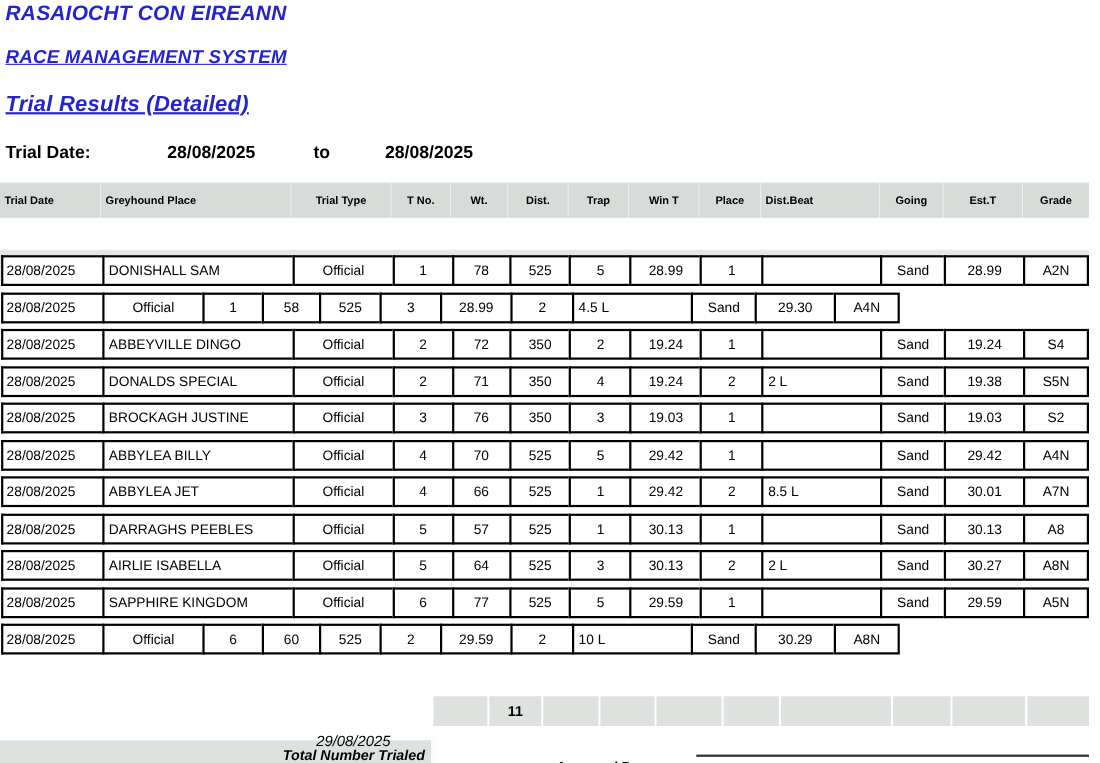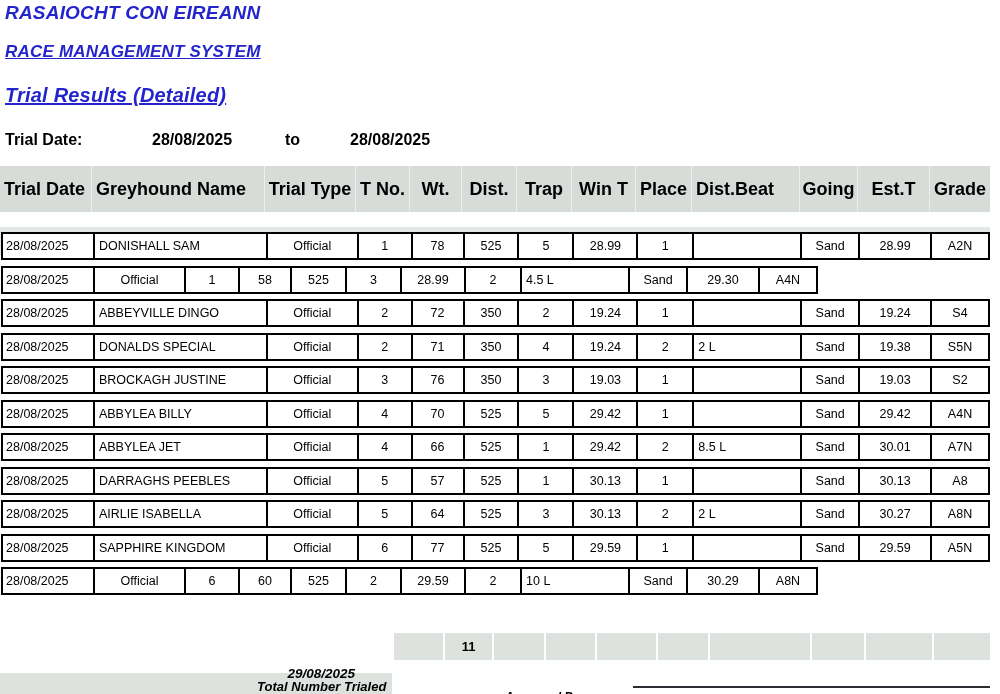--- a/index.html
+++ b/index.html
@@ -14,23 +14,23 @@
   .title3{top:84px;font-size:20px;text-decoration:underline;}
 
   
   .trialdate span{position:absolute;top:131px;font-weight:bold;font-size:16px;}
   .td-label{left:5px;}
   .td-from{left:152px;}
   .td-to{left:285px;}
   .td-until{left:350px;}
 
   
-  .thead{position:absolute;top:166px;left:0;width:990px;height:46px;
+  .thead{position:absolute;top:166px;left:0;width:990px;height:32px;
          background:var(--band_dark,#d7dcd9);display:flex;
-         font-weight:bold;font-size:18px;}
+         font-weight:bold;font-size:10px;}
   .hcell{box-sizing:border-box;height:100%;display:flex;align-items:center;
          justify-content:center;border-right:1px solid rgba(255,255,255,.55);}
   .hcell:last-child{border-right:none;}
 
   
   .section{position:absolute;top:199px;left:0;width:990px;height:28px;
            background:var(--band_light,#e4e8e5);display:flex;align-items:center;
            font-weight:bold;font-size:13px;padding-left:4px;box-sizing:border-box;margin-top:28px;}
 
   
@@ -66,21 +66,21 @@
   .fb-cell:last-child{border-right:none;}
   .fb-label{width:420px;justify-content:flex-end;padding-right:6px;
             font-weight:bold;font-style:italic;margin-top:40px;}
   .fb-val{font-weight:bold;}
   .fb-w3{width:54px;} .fb-w4{width:52px;} .fb-w5{width:55px;}
   .fb-w6{width:55px;} .fb-w7{width:64px;} .fb-w8{width:56px;}
   .fb-w9{width:108px;} .fb-w10{width:58px;} .fb-w11{width:72px;} .fb-w12{width:60px;}
 
   
   .print-date{position:absolute;top:666px;left:0;width:355px;text-align:right;
-              font-weight:bold;font-style:italic;font-size:13.5px;}
+              font-weight:normal;font-style:italic;font-size:13.5px;}
   .approved{position:absolute;top:690px;left:505px;
             font-weight:bold;font-style:italic;font-size:12px;}
   .sigline{position:absolute;top:686px;left:633px;width:357px;height:0;
            border-top:2px solid #2a2e33;}
 </style>
 </head>
 <body>
 
 <div class="page">
 
@@ -90,21 +90,21 @@
 
   <div class="trialdate">
     <span class="td-label">Trial Date:</span>
     <span class="td-from">28/08/2025</span>
     <span class="td-to">to</span>
     <span class="td-until">28/08/2025</span>
   </div>
 
   <div class="thead">
     <div class="hcell c0">Trial Date</div>
-    <div class="hcell c1">Greyhound Name</div>
+    <div class="hcell c1">Greyhound Place</div>
     <div class="hcell c2">Trial Type</div>
     <div class="hcell c3">T No.</div>
     <div class="hcell c4">Wt.</div>
     <div class="hcell c5">Dist.</div>
     <div class="hcell c6">Trap</div>
     <div class="hcell c7">Win T</div>
     <div class="hcell c8">Place</div>
     <div class="hcell c9">Dist.Beat</div>
     <div class="hcell c10">Going</div>
     <div class="hcell c11">Est.T</div>

